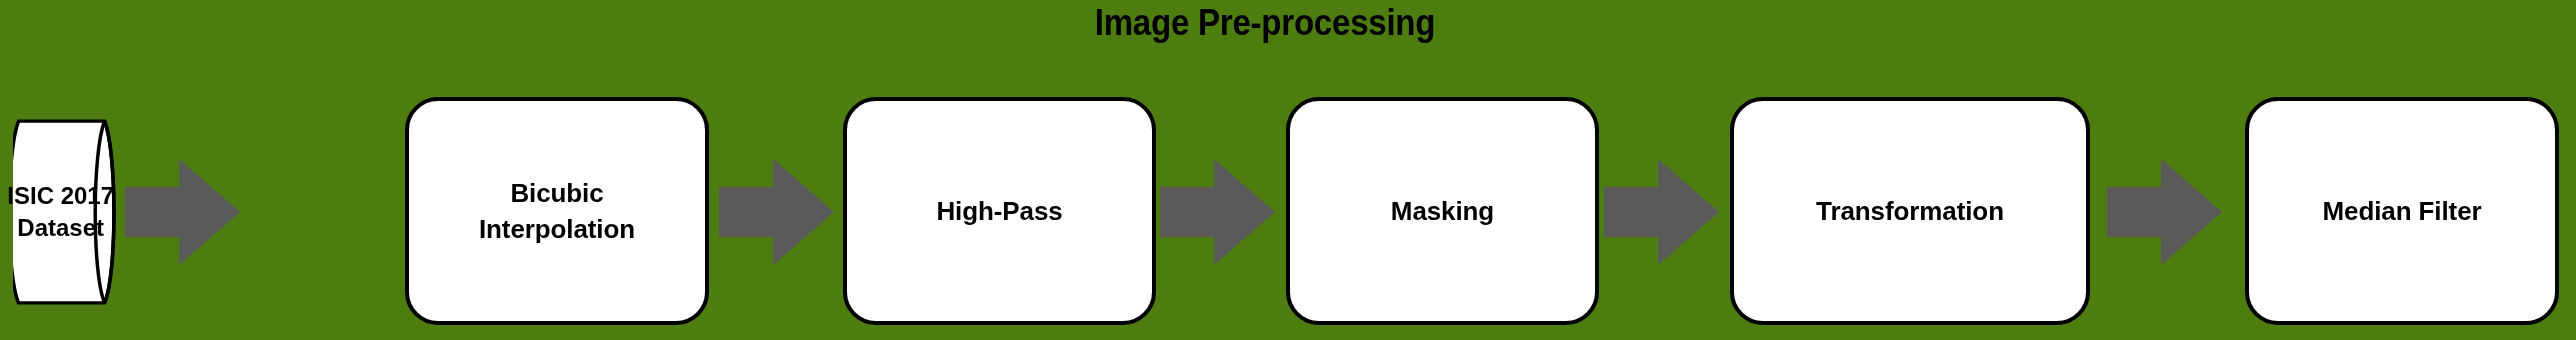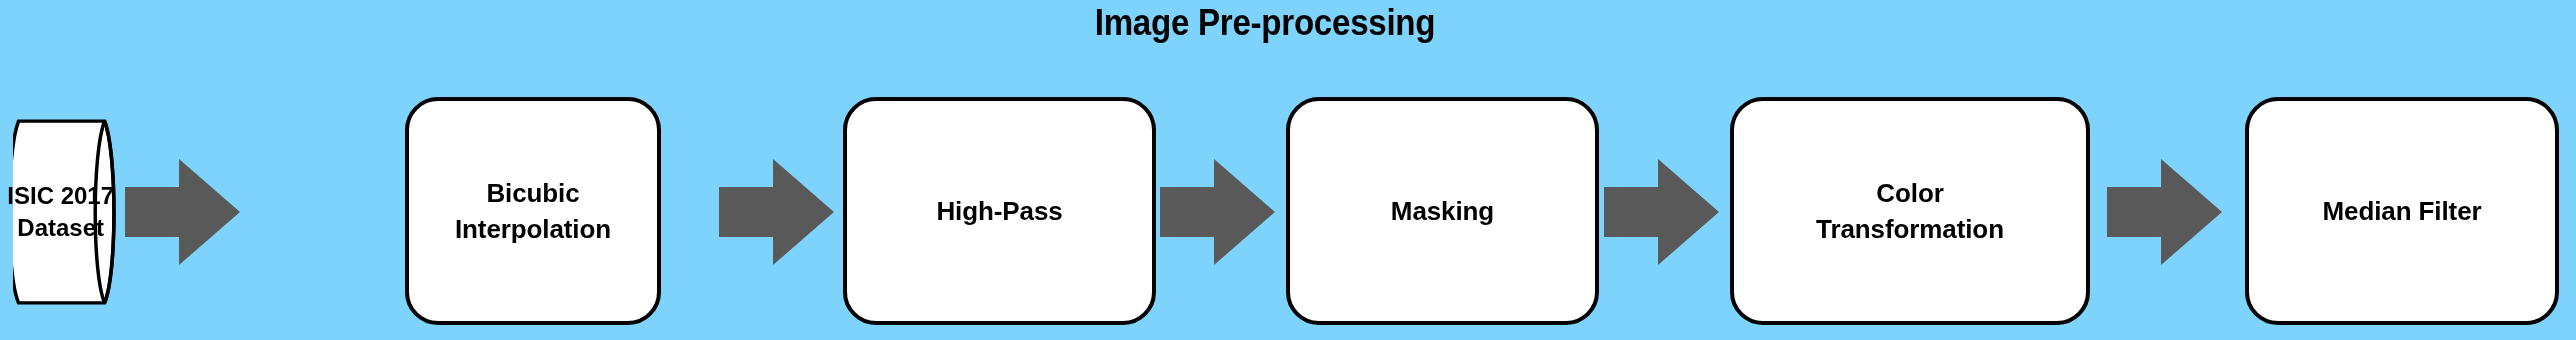--- a/index.html
+++ b/index.html
@@ -8,21 +8,21 @@
     background: #ffffff;
   }
   body {
     font-family: "Liberation Sans", sans-serif;
   }
 
   #canvas {
     position: relative;
     width: 2576px;
     height: 341px;
-    background: #7dd3fc;
+    background: #4d7c0f;
     overflow: hidden;
   }
 
   
   .diagram-title {
     position: absolute;
     left: 0;
     top: 2.8px;
     width: 2576px;
     text-align: center;
@@ -88,21 +88,21 @@
   }
   .node-label {
     font-size: 26px;
     font-weight: bold;
     color: #000000;
     line-height: 36px;
     padding: 0 7px;
     letter-spacing: -0.1px;
   }
 
-  .node-1 { left: 405px;  width: 256px; }
+  .node-1 { left: 405px;  width: 304px; }
   .node-2 { left: 843px; width: 313px; align-items: center; }
   .node-3 { left: 1286px; width: 313px; }
   .node-4 { left: 1730px; width: 360px; }
   .node-5 { left: 2245px; width: 314px; }
 
   
   .arrow {
     position: absolute;
     top: 159px;
     width: 115px;
@@ -175,21 +175,20 @@
     </div>
 
     <div class="arrow arrow-4">
       <svg viewBox="0 0 166 152" preserveAspectRatio="none">
         <polygon points="0,40 78,40 78,0 166,76 78,152 78,112 0,112" fill="#595959"></polygon>
       </svg>
     </div>
 
     <div class="node node-4">
       <div class="node-label">
-        <div>Color</div>
         <div>Transformation</div>
       </div>
     </div>
 
     <div class="arrow arrow-5">
       <svg viewBox="0 0 166 152" preserveAspectRatio="none">
         <polygon points="0,40 78,40 78,0 166,76 78,152 78,112 0,112" fill="#595959"></polygon>
       </svg>
     </div>
 

